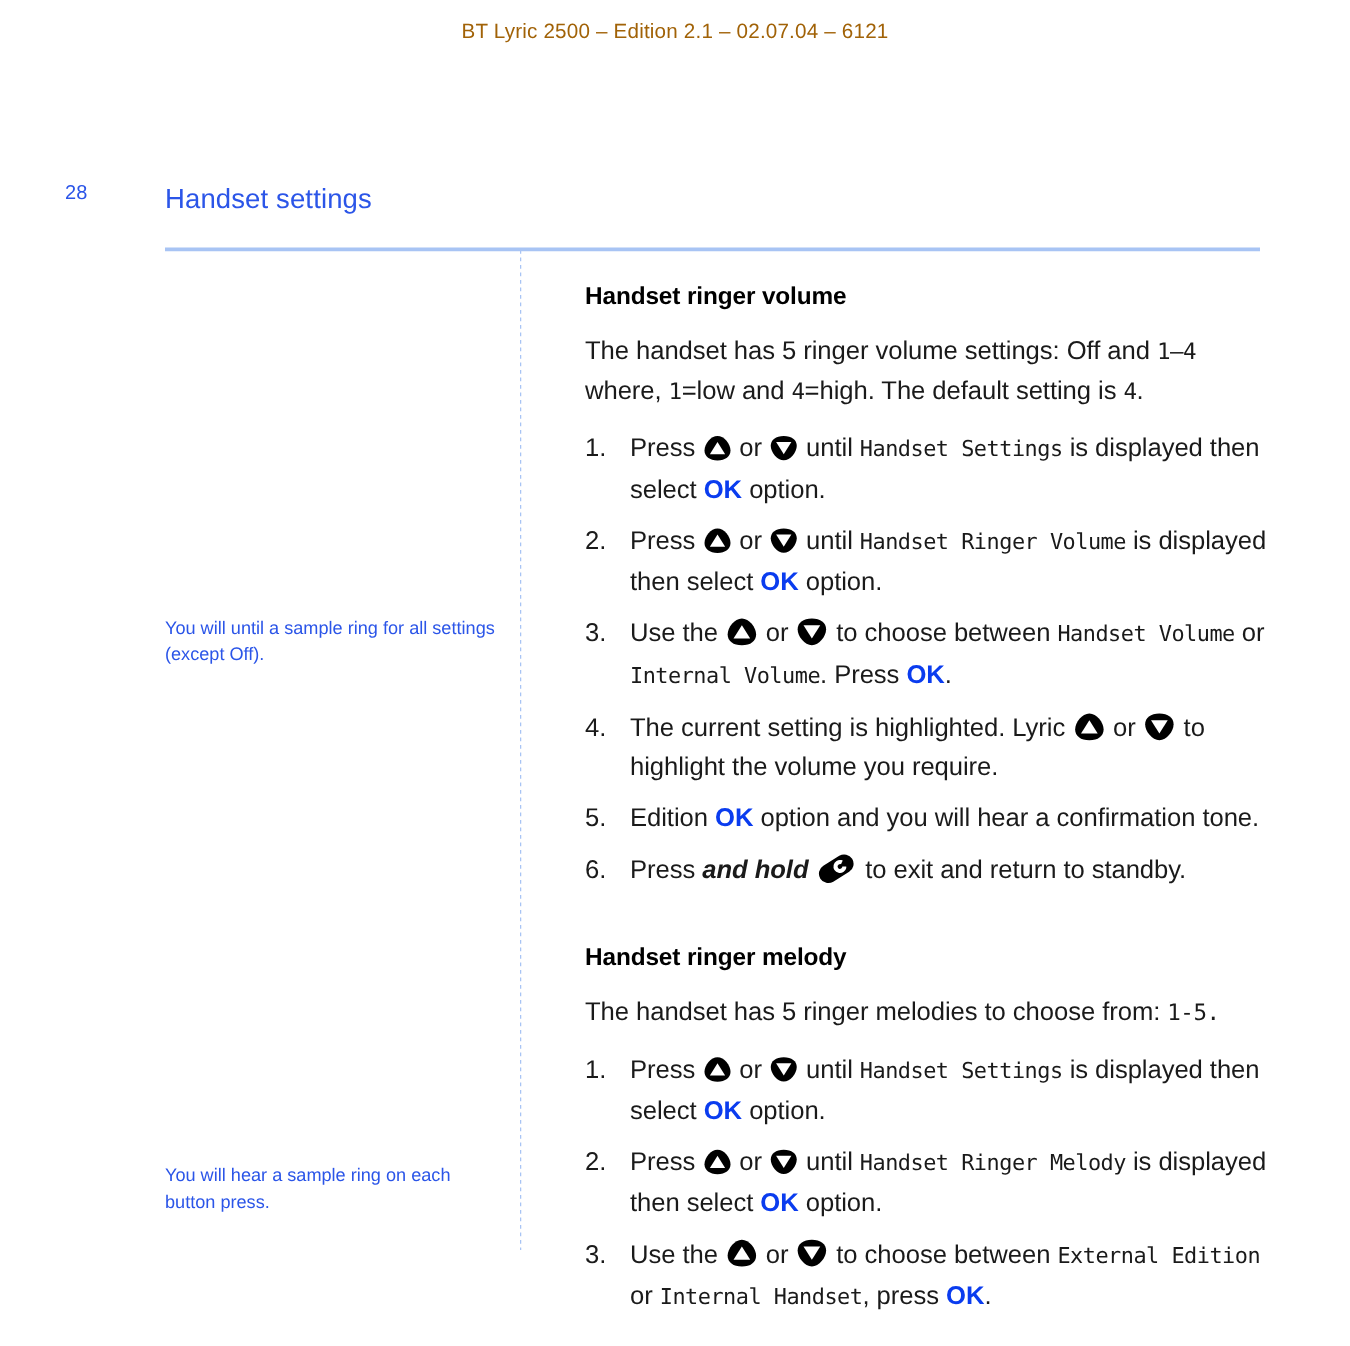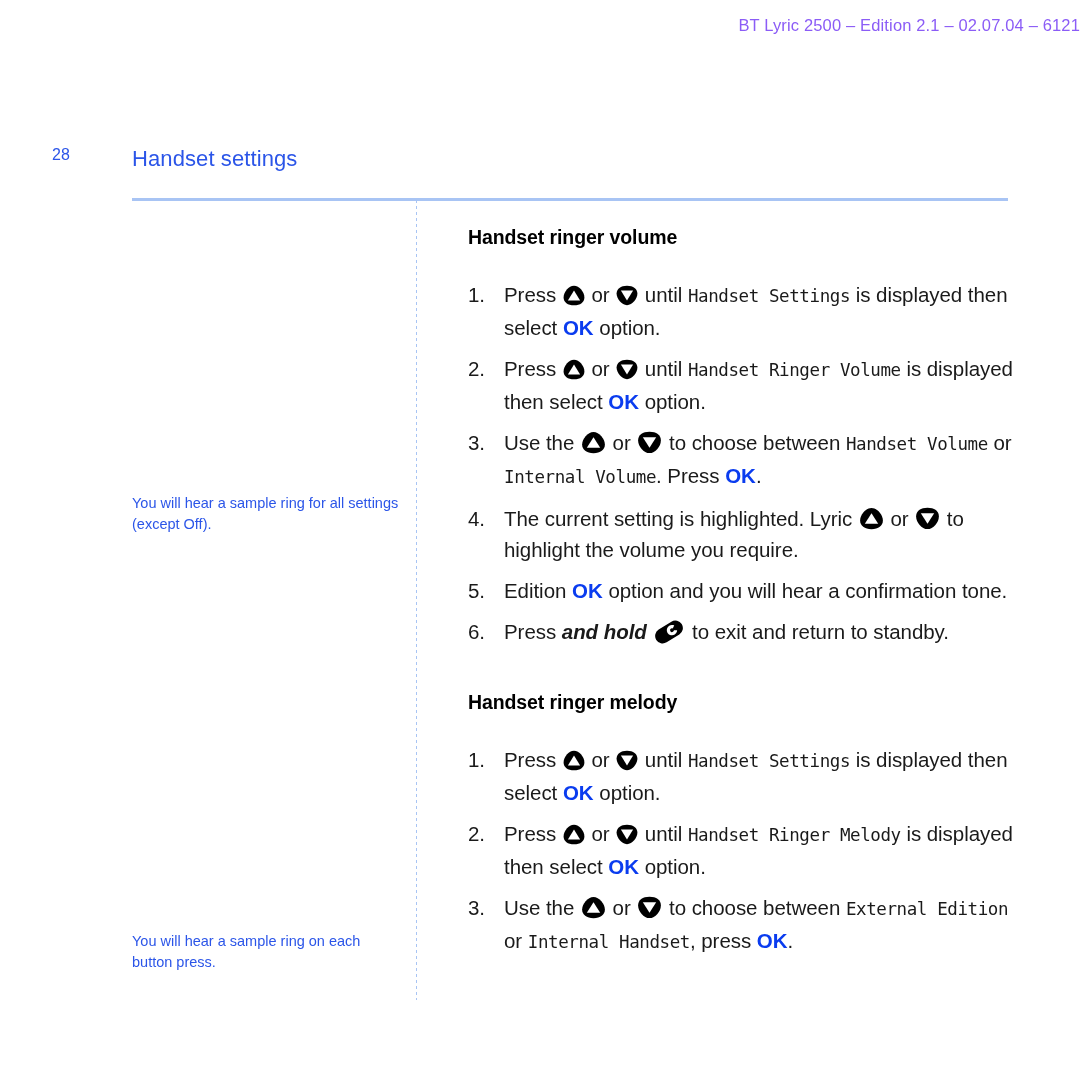--- a/index.html
+++ b/index.html
@@ -15,24 +15,24 @@
     color: #111111;
     overflow: hidden;
   }
 
   
   .running-header {
     position: absolute;
     top: 16px;
     left: 0;
     width: 1080px;
-    text-align: right;
+    text-align: center;
     font-size: 16.5px;
     letter-spacing: .15px;
-    color: #8b5cf6;
+    color: #a16207;
   }
 
   
   .title-row {
     position: absolute;
     top: 146px;
     left: 0;
     width: 1080px;
     height: 36px;
   }
@@ -174,30 +174,31 @@
 <div class="running-header">BT Lyric 2500 – Edition 2.1 – 02.07.04 – 6121</div>
 
 <div class="title-row">
   <span class="page-number">28</span>
   <span class="section-title">Handset settings</span>
 </div>
 
 <div class="hrule"></div>
 <div class="vrule"></div>
 
-<div class="sidenote sidenote-1">You will hear a sample ring for all settings (except Off).</div>
+<div class="sidenote sidenote-1">You will until a sample ring for all settings (except Off).</div>
 
 <div class="sidenote sidenote-2">You will hear a sample ring on each button press.</div>
 
 <div class="main-col">
 
   <h2 class="sub-head">Handset ringer volume</h2>
 
   <div class="sp-head-to-para"></div>
 
+  <p class="body-para"><span>The handset has 5 ringer volume settings: Off and </span><span class="lcd-sm">1–4</span><br><span>where, </span><span class="lcd-sm">1</span><span>=low and </span><span class="lcd-sm">4</span><span>=high. The default setting is </span><span class="lcd-sm">4</span><span>.</span></p>
 
   <div class="sp-para-to-list"></div>
 
   <ol class="steps">
 
     <li>
       <span class="num">1.</span><span>Press </span><span class="key key-sm"><svg viewBox="0 0 24 21">
             <path d="M12 0.8 C17.3 0.8 22.4 7.2 22.4 12.4 C22.4 17.2 18.3 20.3 12 20.3 C5.7 20.3 1.6 17.2 1.6 12.4 C1.6 7.2 6.7 0.8 12 0.8 Z" fill="#000"></path>
             <path d="M12 5.6 L18.1 15.4 L5.9 15.4 Z" fill="#fff"></path>
           </svg></span><span> or </span><span class="key key-sm"><svg viewBox="0 0 24 21">
@@ -262,20 +263,21 @@
     </li>
 
   </ol>
 
   <div class="sp-section-gap"></div>
 
   <h2 class="sub-head">Handset ringer melody</h2>
 
   <div class="sp-head-to-para"></div>
 
+  <p class="body-para"><span>The handset has 5 ringer melodies to choose from: </span><span class="lcd-sm">1-5.</span></p>
 
   <div class="sp-para-to-list"></div>
 
   <ol class="steps">
 
     <li>
       <span class="num">1.</span><span>Press </span><span class="key key-sm"><svg viewBox="0 0 24 21">
             <path d="M12 0.8 C17.3 0.8 22.4 7.2 22.4 12.4 C22.4 17.2 18.3 20.3 12 20.3 C5.7 20.3 1.6 17.2 1.6 12.4 C1.6 7.2 6.7 0.8 12 0.8 Z" fill="#000"></path>
             <path d="M12 5.6 L18.1 15.4 L5.9 15.4 Z" fill="#fff"></path>
           </svg></span><span> or </span><span class="key key-sm"><svg viewBox="0 0 24 21">

